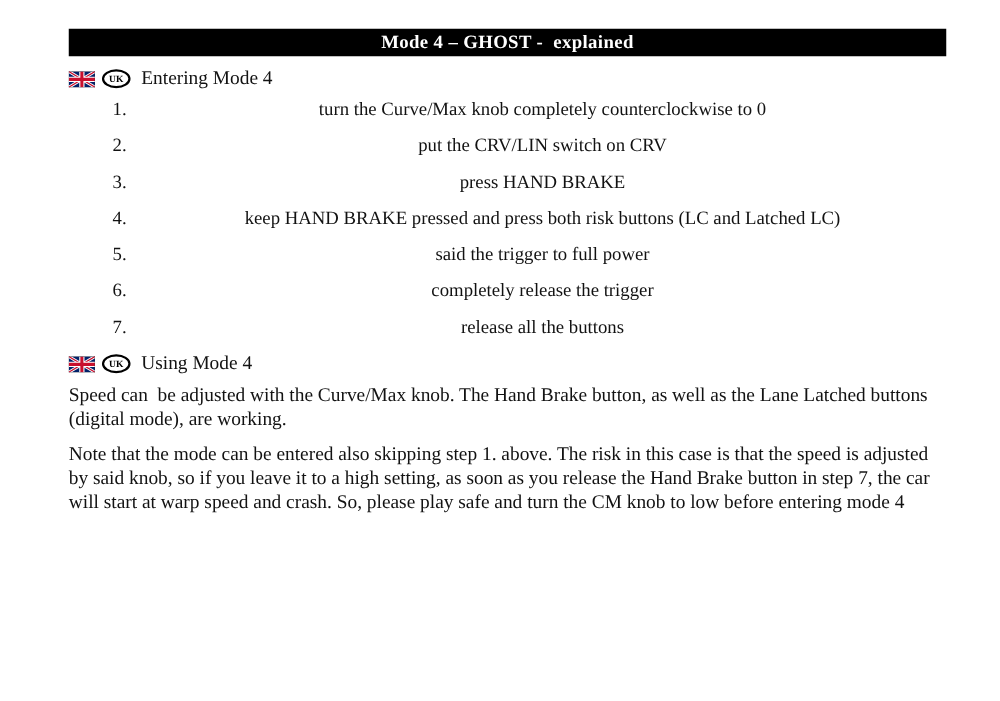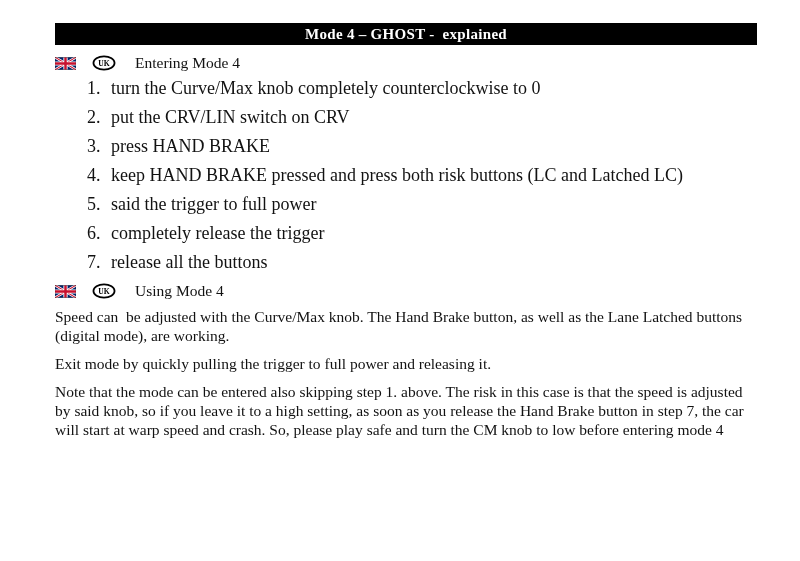--- a/index.html
+++ b/index.html
@@ -27,21 +27,21 @@
     line-height: 22px;
     text-align: center;
     font-weight: bold;
     font-size: 15px;
     white-space: pre-wrap;
     letter-spacing: 0.3px;
   }
   .heading-row {
     display: flex;
     align-items: center;
-    gap: 16px;
+    gap: 5px;
     margin-top: 9px;
     margin-bottom: 7px;
     height: 18px;
   }
   .flag-icon {
     width: 21px;
     height: 13px;
     display: block;
   }
   .uk-oval-icon {
@@ -58,21 +58,22 @@
   .para {
     font-size: 15.5px;
     line-height: 19px;
     margin: 0 0 9px 0;
     white-space: pre-wrap;
     max-width: 706px;
   }
   ol.steps {
     margin: 5px 0 6px 0;
     padding-left: 50px;
-    font-size: 18px;
+    font-size: 15px;
+    text-align: center;
   }
   ol.steps li {
     line-height: 19px;
     margin-bottom: 10px;
     padding-left: 6px;
     white-space: pre-wrap;
   }
 </style>
 </head>
 <body>
@@ -119,17 +120,16 @@
     </svg>
     <svg class="uk-oval-icon" viewBox="0 0 30 20" aria-hidden="true">
       <ellipse cx="15" cy="10" rx="13.2" ry="8.4" fill="none" stroke="#000000" stroke-width="2.2"></ellipse>
       <text x="15" y="13.2" text-anchor="middle" font-family="Liberation Serif, serif" font-size="9.5" font-weight="bold" fill="#000000">UK</text>
     </svg>
     <span class="heading-text">Using Mode 4</span>
   </div>
 
   <p class="para">Speed can  be adjusted with the Curve/Max knob. The Hand Brake button, as well as the Lane Latched buttons (digital mode), are working.</p>
 
-  <p class="para">Exit mode by quickly pulling the trigger to full power and releasing it.</p>
 
   <p class="para">Note that the mode can be entered also skipping step 1. above. The risk in this case is that the speed is adjusted by said knob, so if you leave it to a high setting, as soon as you release the Hand Brake button in step 7, the car will start at warp speed and crash. So, please play safe and turn the CM knob to low before entering mode 4</p>
 
 </div>
 
 </body></html>

